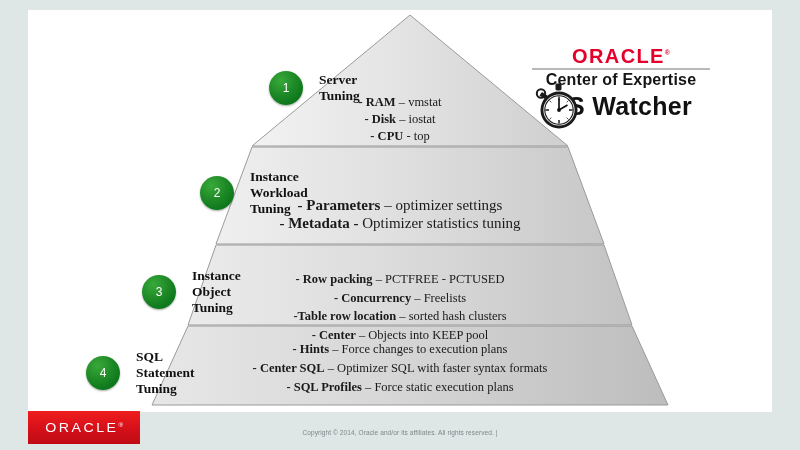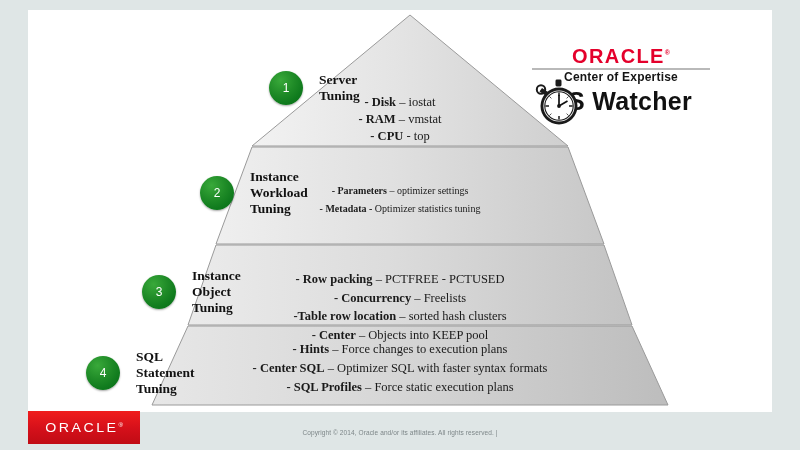--- a/index.html
+++ b/index.html
@@ -64,21 +64,21 @@
     font-family:"Liberation Sans", sans-serif;
     line-height:1;
   }
   #coe-logo .coe-oracle .reg { font-size:7px; vertical-align:super; letter-spacing:0;}
   #coe-logo .coe-rule {
     height:1.5px; background:#b9b9b9;
     margin:2px 6px 1px 6px;
   }
   #coe-logo .coe-sub {
     color:#151515;
-    font-size:12px;
+    font-size:16px;
     font-weight:700;
     text-align:center;
     letter-spacing:.2px;
     line-height:1.1;
   }
   #osw-row {
     position:relative;
     height:34px;
     margin-top:1px;
     display:flex; align-items:center; justify-content:center;
@@ -99,21 +99,21 @@
     font-family:"Liberation Serif", serif;
     color:#1a1a1a;
     text-align:center;
     width:100%;
     pointer-events:none;
   }
   .tier-line { display:block; white-space:nowrap; }
   .tier-line b { font-weight:700; }
   
   #tier1-text { left:0; top:84px; font-size:12.5px; line-height:17px; }
-  #tier2-text { left:0; top:172px; font-size:10px; line-height:18px; }
+  #tier2-text { left:0; top:186px; font-size:15px; line-height:18px; }
   #tier3-text { left:0; top:260px; font-size:12.5px; line-height:18.5px; }
   #tier4-text { left:0; top:330px; font-size:12.5px; line-height:19px;text-align:center; }
   
   .step { position:absolute; display:flex; align-items:center; }
   .bullet {
     width:34px; height:34px; border-radius:50%;
     background:radial-gradient(circle at 34% 28%, #39a93a 0%, #1f8b27 42%, #0f7a1d 70%, #0a6b17 100%);
     box-shadow:0 1px 2px rgba(0,0,0,.35);
     display:flex; align-items:center; justify-content:center;
     color:#ffffff;
@@ -167,22 +167,22 @@
     <polygon points="124,395 640,395 604,316 160,316" fill="url(#gTier4)" stroke="#9a9a9a" stroke-width="1"></polygon>
 
     <polygon points="160,315 604,315 576,235 188,235" fill="url(#gTier3)" stroke="#9a9a9a" stroke-width="1"></polygon>
 
     <polygon points="188,234 576,234 540,137 224,137" fill="url(#gTier2)" stroke="#9a9a9a" stroke-width="1"></polygon>
 
     <polygon points="224,136 540,136 382,5" fill="url(#gTier1)" stroke="#9a9a9a" stroke-width="1"></polygon>
   </svg>
 
   <div class="tier-text" id="tier1-text">
+    <span class="tier-line"><b>- RAM</b><span> – vmstat</span></span>
     <span class="tier-line"><b>- Disk</b><span> – iostat</span></span>
-    <span class="tier-line"><b>- RAM</b><span> – vmstat</span></span>
     <span class="tier-line"><b>- CPU</b><span> - top</span></span>
   </div>
 
   <div class="tier-text" id="tier2-text">
     <span class="tier-line"><b>- Parameters</b><span> – optimizer settings</span></span>
     <span class="tier-line"><b>- Metadata -</b><span> Optimizer statistics tuning</span></span>
   </div>
 
   <div class="tier-text" id="tier3-text">
     <span class="tier-line"><b>- Row packing</b><span> – PCTFREE - PCTUSED</span></span>

